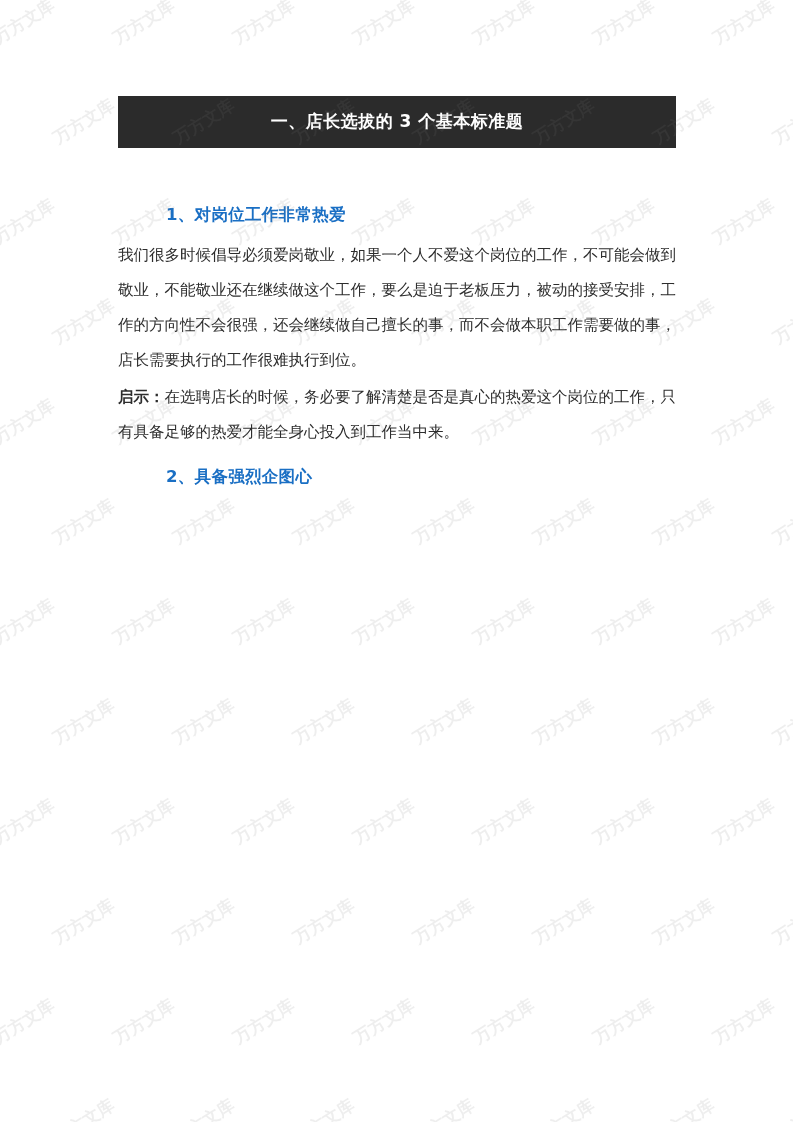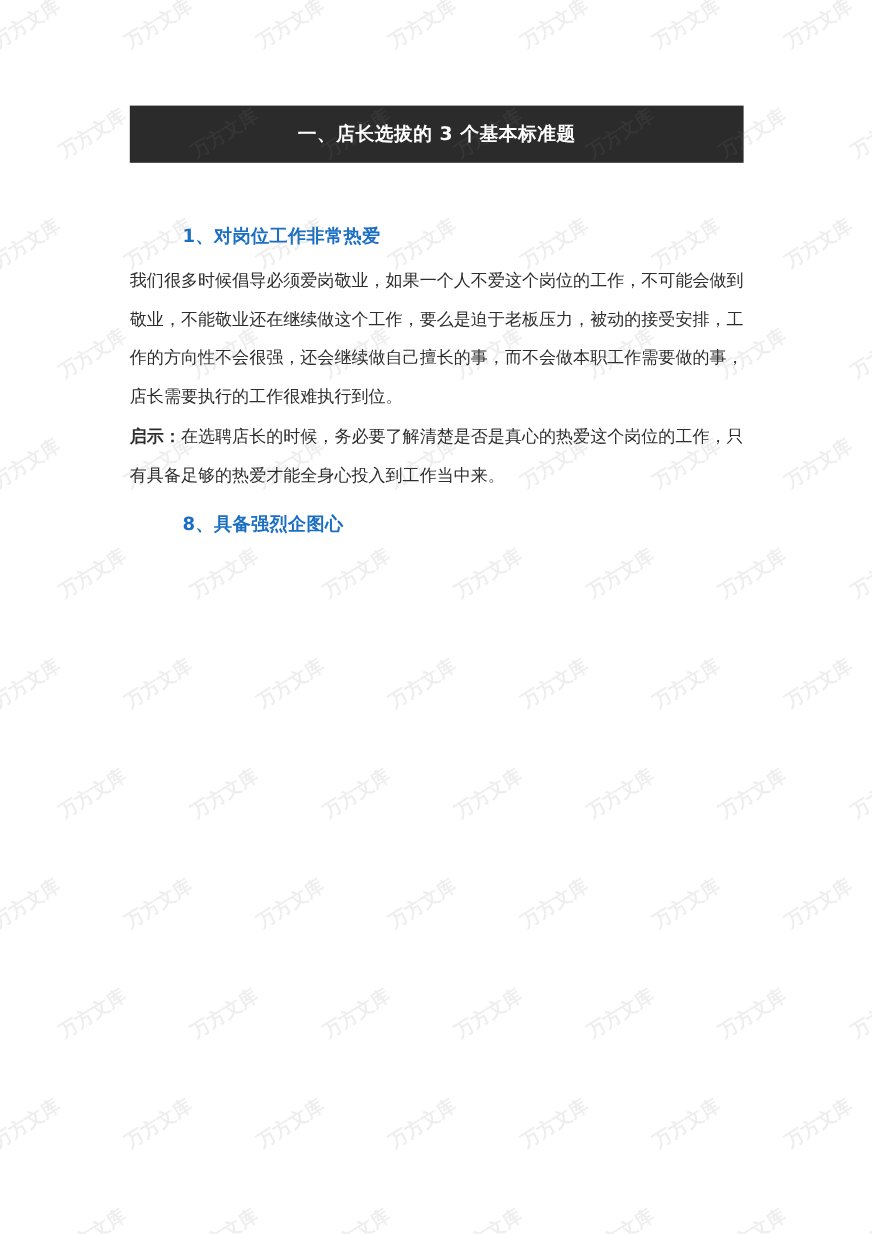--- a/index.html
+++ b/index.html
@@ -109,21 +109,21 @@
 
     <div class="spacer-after-title"></div>
 
     <div class="block">
       <div class="section-heading">1、对岗位工作非常热爱</div>
       <p class="para">我们很多时候倡导必须爱岗敬业，如果一个人不爱这个岗位的工作，不可能会做到敬业，不能敬业还在继续做这个工作，要么是迫于老板压力，被动的接受安排，工作的方向性不会很强，还会继续做自己擅长的事，而不会做本职工作需要做的事，店长需要执行的工作很难执行到位。</p>
       <p class="para"><span class="lead">启示：</span><span>在选聘店长的时候，务必要了解清楚是否是真心的热爱这个岗位的工作，只有具备足够的热爱才能全身心投入到工作当中来。</span></p>
     </div>
 
     <div class="block block-2">
-      <div class="section-heading">8、具备强烈企图心</div>
+      <div class="section-heading">2、具备强烈企图心</div>
     </div>
 
   </div>
 </div>
 
 <div id="watermark-layer">
     <span class="wm" style="left: -10px; top: 10px;">万方文库</span>
     <span class="wm" style="left: 110px; top: 10px;">万方文库</span>
     <span class="wm" style="left: 230px; top: 10px;">万方文库</span>
     <span class="wm" style="left: 350px; top: 10px;">万方文库</span>

